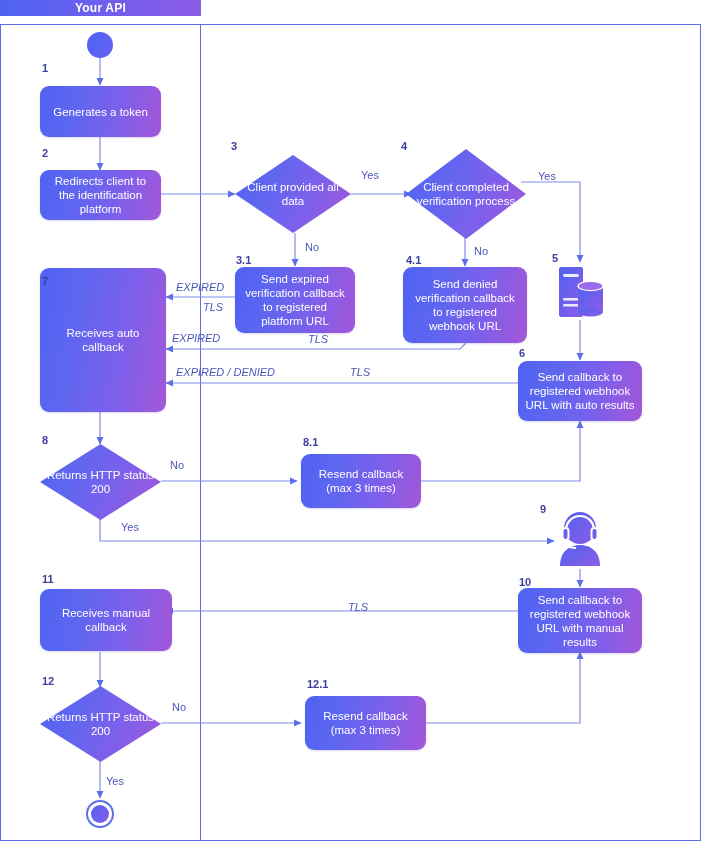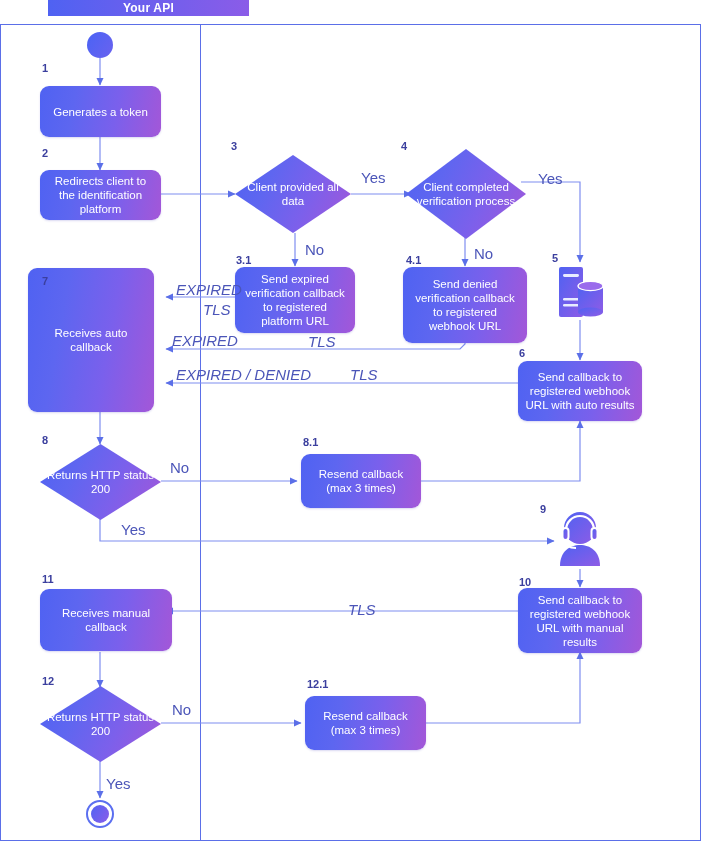--- a/index.html
+++ b/index.html
@@ -18,21 +18,20 @@
 
   
   .lane-header {
     position: absolute;
     top: 0; height: 16px;
     display: flex; align-items: center; justify-content: center;
     color: #ffffff;
     font-size: 12px;
     font-weight: bold;
     letter-spacing: .2px;
-    margin-left: 48px;
   }
   #lane-a-header { left: 0;   width: 201px; background: linear-gradient(90deg,#4f62f2 0%,#8b5ce8 100%); }
   #lane-b-header { left: 201px; width: 500px; background: linear-gradient(90deg,#4a67f5 0%,#9159e4 100%); }
 
   
   .lane-body {
     position: absolute;
     top: 24px; height: 817px;
     border: 1px solid #5b6fe8;
     background: #ffffff;
@@ -83,21 +82,21 @@
     color: #3b3f9e;
     font-size: 11px;
     font-weight: bold;
     z-index: 6;
   }
 
   
   .edge-label {
     position: absolute;
     color: #4b55b8;
-    font-size: 15px;
+    font-size: 11px;
     z-index: 6;
     white-space: nowrap;
   }
   .edge-label.ital { font-style: italic; }
 
   
   .start-node {
     position: absolute;
     width: 26px; height: 26px;
     border-radius: 50%;
@@ -250,21 +249,21 @@
       </g>
     </svg>
   </div>
 
   <div class="step-num" style="left:519px; top:347px;">6</div>
   <div class="node box" style="left:518px; top:361px; width:124px; height:60px;">
     <span>Send callback to registered webhook URL with auto results</span>
   </div>
 
   <div class="step-num" style="left:42px; top:275px;">7</div>
-  <div class="node box" style="left:28px; top:268px; width:126px; height:144px;">
+  <div class="node box" style="left:40px; top:268px; width:126px; height:144px;">
     <span>Receives auto callback</span>
   </div>
 
   <div class="step-num" style="left:42px; top:434px;">8</div>
   <div class="diamond-wrap" style="left:40px; top:444px; width:121px; height:76px;">
     <div class="diamond-shape" style="clip-path: polygon(50% 0%, 100% 50%, 50% 100%, 0% 50%); border-radius:8px;"></div>
     <div class="diamond-label">Returns HTTP status 200</div>
   </div>
 
   <div class="step-num" style="left:303px; top:436px;">8.1</div>

